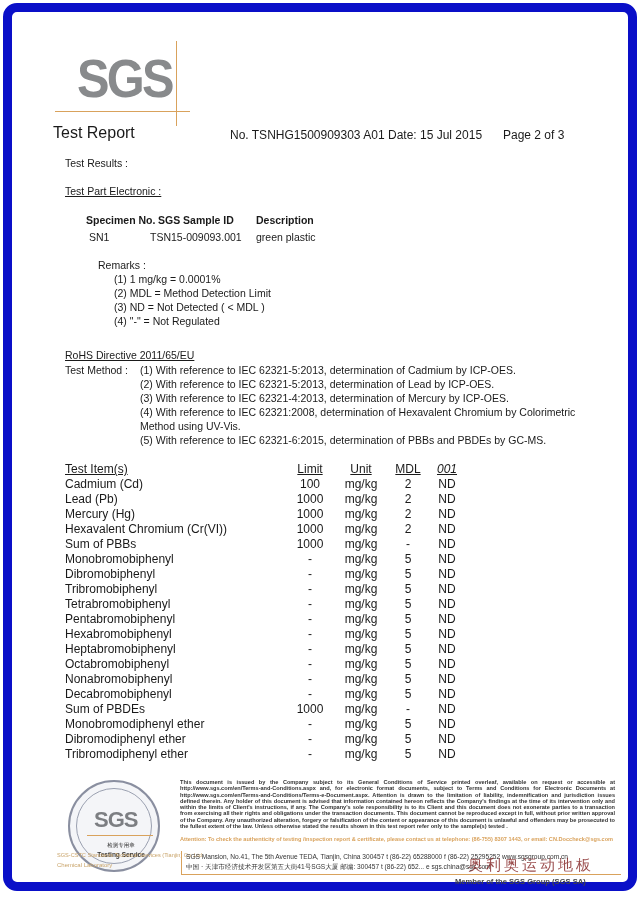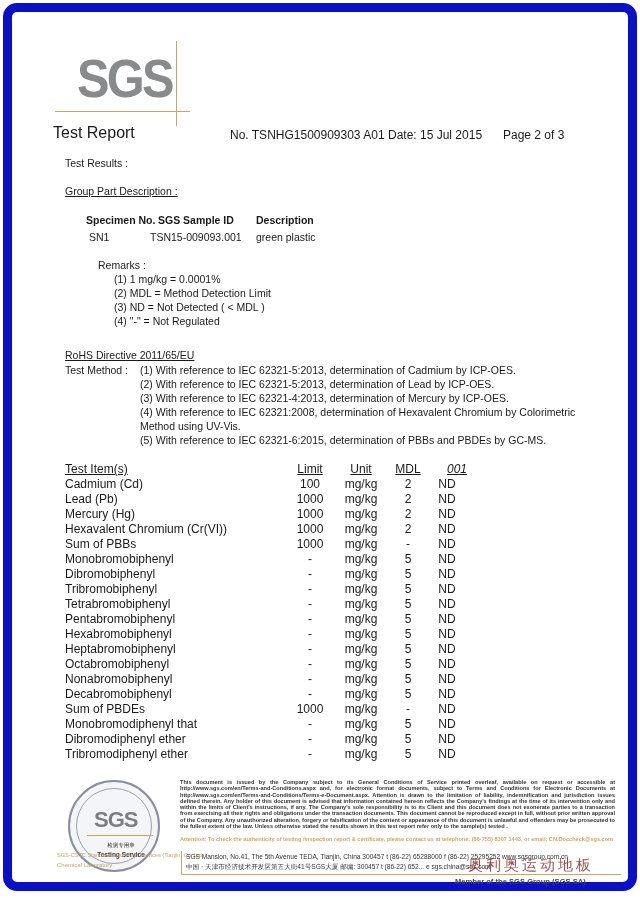--- a/index.html
+++ b/index.html
@@ -33,21 +33,21 @@
   
   .tbl { position: absolute; left: 53px; top: 462px; width: 420px; }
   .row { position: relative; height: 15px; font-size: 12px; }
   .row span { position: absolute; top: 0; white-space: nowrap; }
   .c-name { left: 12px; }
   .c-limit { left: 232px; width: 50px; text-align: center; }
   .c-unit { left: 283px; width: 50px; text-align: center; }
   .c-mdl { left: 335px; width: 40px; text-align: center; }
   .c-res { left: 374px; width: 40px; text-align: center; }
   .hrow span { text-decoration: underline; }
-  .hrow .c-res { font-style: italic; text-align: right; }
+  .hrow .c-res { font-style: italic; }
 
   
   .legal {
     position: absolute; left: 180px; top: 779px; width: 435px;
     font-size: 5.6px; line-height: 6.3px; color: #333; text-align: justify; font-weight: bold;
   }
   .attn { position: absolute; left: 180px; top: 836px; width: 435px; font-size: 5.6px; line-height: 6.3px; color: #d9a25c; font-weight: bold; }
   .addr-box { position: absolute; left: 181px; top: 851px; width: 440px; height: 24px; border-left: 1px solid #d9a25c; }
   .addr-line { position: absolute; left: 4px; font-size: 6.6px; white-space: nowrap; color: #333; }
   .addr-hline { position: absolute; left: 181px; top: 874px; width: 440px; height: 1px; background: #d9a25c; }
@@ -77,21 +77,21 @@
   <div class="logo-hline"></div>
   <div class="logo-vline"></div>
 </div>
 
 <div class="abs title">Test Report</div>
 <div class="abs hdr" style="left:230px;">No. TSNHG1500909303  A01</div>
 <div class="abs hdr" style="left:388px;">Date: 15 Jul 2015</div>
 <div class="abs hdr" style="left:503px;">Page 2 of 3</div>
 
 <div class="abs txt" style="left:65px; top:157px;">Test Results :</div>
-<div class="abs txt u" style="left:65px; top:185px;">Group Part Description :</div>
+<div class="abs txt u" style="left:65px; top:185px;">Test Part Electronic :</div>
 
 <div class="abs txt b" style="left:67px; top:214px;margin-left:19px;">Specimen No.</div>
 <div class="abs txt b" style="left:158px; top:214px;">SGS Sample ID</div>
 <div class="abs txt b" style="left:256px; top:214px;">Description</div>
 <div class="abs txt" style="left:89px; top:231px;">SN1</div>
 <div class="abs txt" style="left:150px; top:231px;">TSN15-009093.001</div>
 <div class="abs txt" style="left:256px; top:231px;">green plastic</div>
 
 <div class="abs txt" style="left:66px; top:259px;padding-left:32px;">Remarks :</div>
 <div class="abs txt" style="left:114px; top:273px;">(1) 1 mg/kg = 0.0001%</div>
@@ -223,21 +223,21 @@
         <span class="c-res">ND</span>
       </div>
       <div class="row">
         <span class="c-name">Sum of PBDEs</span>
         <span class="c-limit">1000</span>
         <span class="c-unit">mg/kg</span>
         <span class="c-mdl">-</span>
         <span class="c-res">ND</span>
       </div>
       <div class="row">
-        <span class="c-name">Monobromodiphenyl that</span>
+        <span class="c-name">Monobromodiphenyl ether</span>
         <span class="c-limit">-</span>
         <span class="c-unit">mg/kg</span>
         <span class="c-mdl">5</span>
         <span class="c-res">ND</span>
       </div>
       <div class="row">
         <span class="c-name">Dibromodiphenyl ether</span>
         <span class="c-limit">-</span>
         <span class="c-unit">mg/kg</span>
         <span class="c-mdl">5</span>

